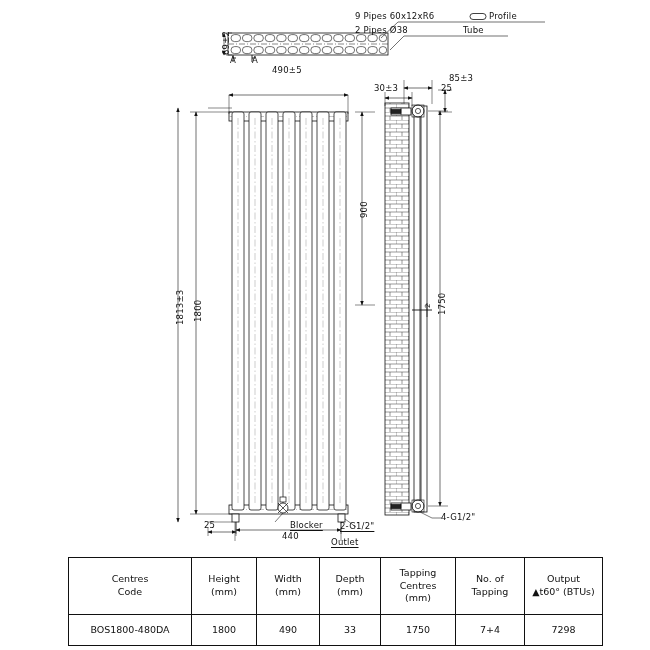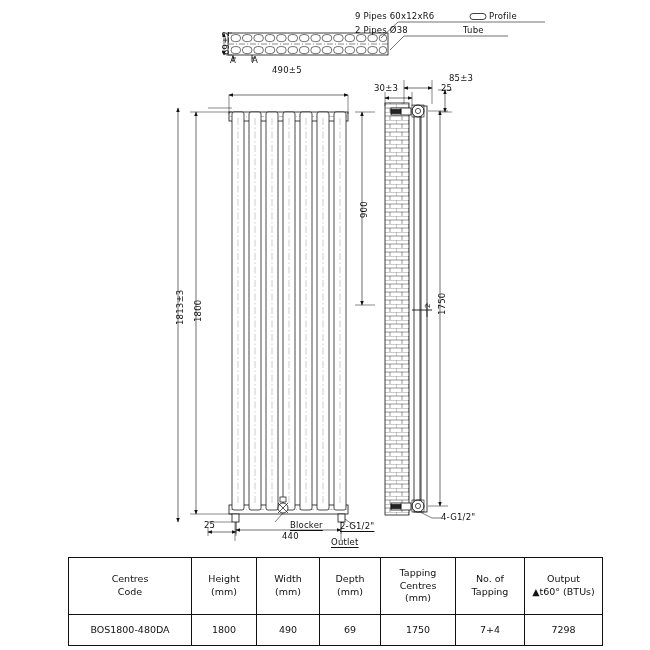--- a/index.html
+++ b/index.html
@@ -284,19 +284,19 @@
     </td>
     <td class="c6">
       <span>Output</span><br>
       <span>▲t60° (BTUs)</span>
     </td>
   </tr>
   <tr class="row">
     <td>BOS1800-480DA</td>
     <td>1800</td>
     <td>490</td>
-    <td>69</td>
+    <td>33</td>
     <td>1750</td>
     <td>7+4</td>
     <td>7298</td>
   </tr>
 </tbody>
   </table>
 
 </body></html>

